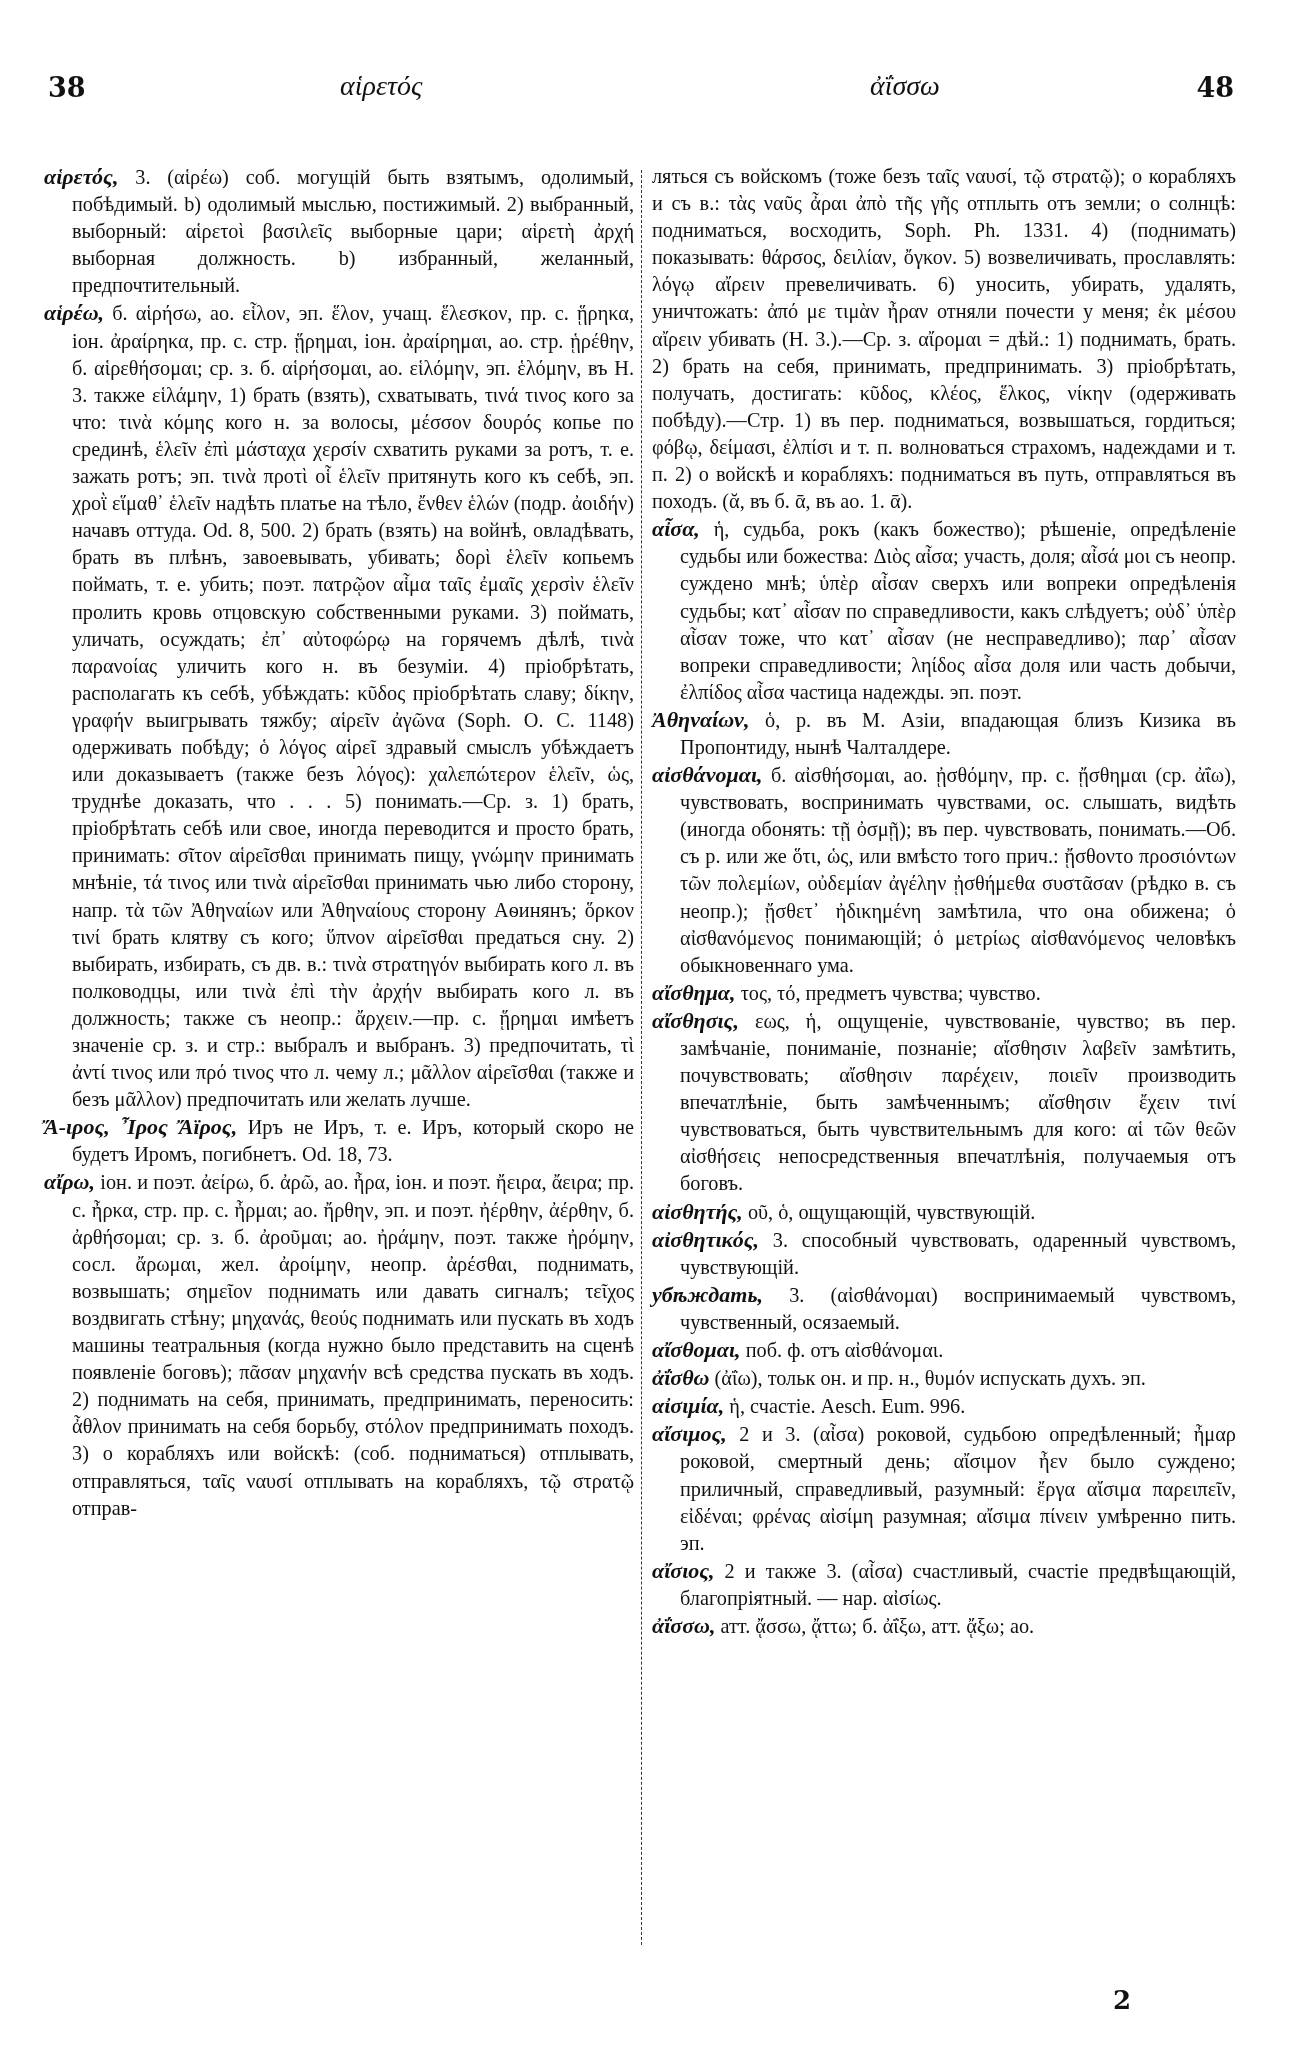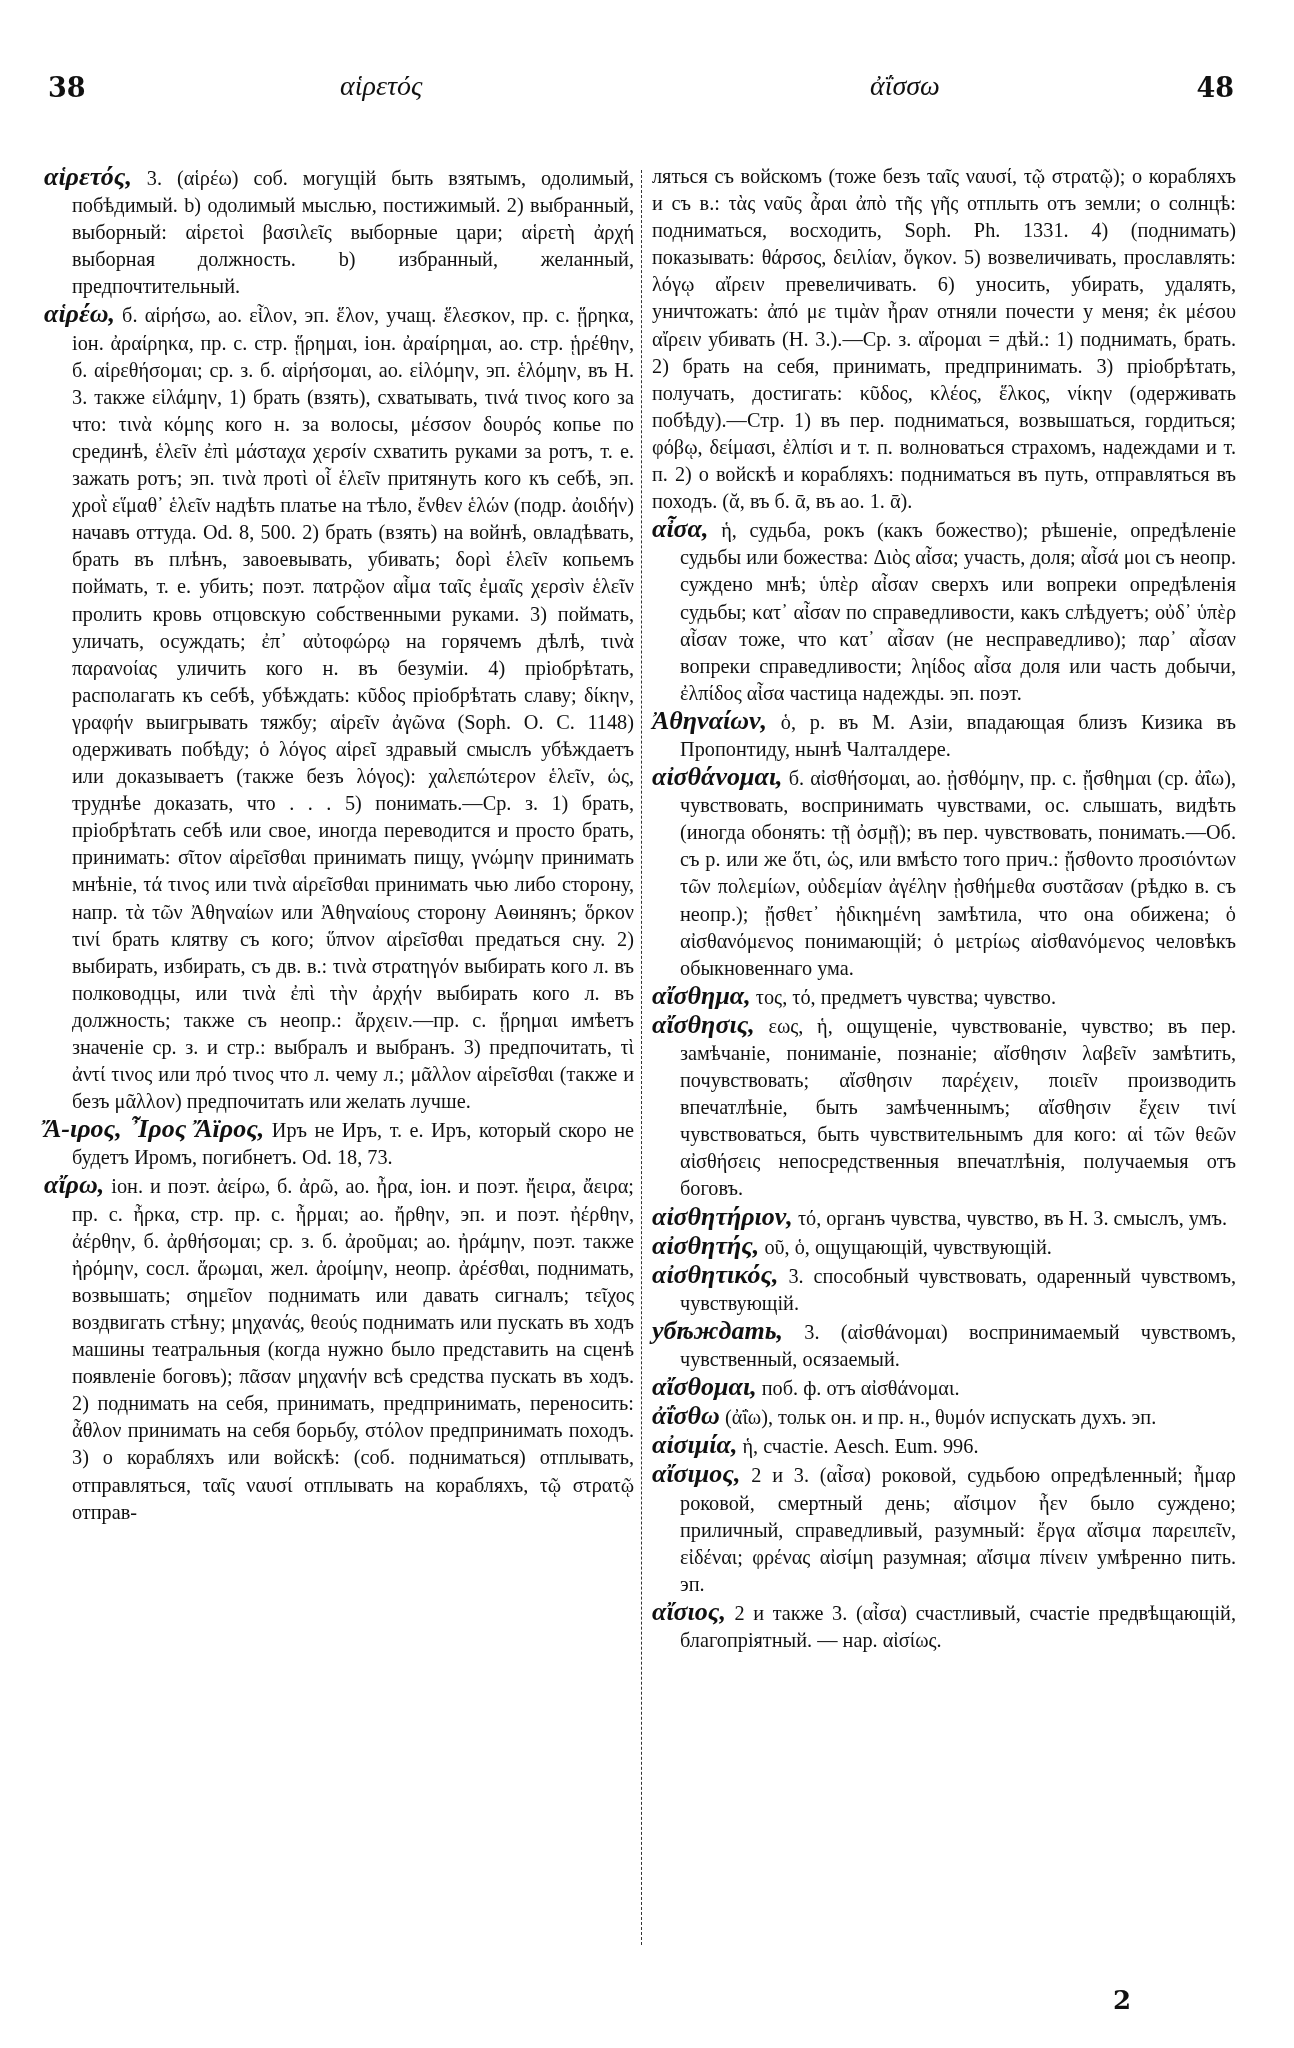--- a/index.html
+++ b/index.html
@@ -8,21 +8,21 @@
   .header { position: absolute; top: 72px; left: 40px; right: 40px; height: 40px; }
   .pnum-left { position: absolute; left: 8px; top: 0; font-family: "DejaVu Serif", serif; font-weight: bold; font-size: 27px; }
   .run-left { position: absolute; left: 300px; top: -2px; font-style: italic; font-size: 28px; }
   .run-right { position: absolute; left: 830px; top: -2px; font-style: italic; font-size: 28px; }
   .pnum-right { position: absolute; right: 20px; top: 0; font-family: "DejaVu Serif", serif; font-weight: bold; font-size: 27px; }
   .col { position: absolute; top: 163px; font-size: 20.3px; line-height: 27.1px; text-align: justify; }
   .col-left { left: 44px; width: 590px; }
   .col-right { left: 652px; width: 584px; }
   .rule { position: absolute; left: 641px; top: 170px; width: 0; height: 1775px; border-left: 1.5px dashed #333; }
   .entry { margin: 0; padding-left: 28px; text-indent: -28px; }
-  .hw { font-weight: bold; font-style: italic; font-size: 26px; }
+  .hw { font-weight: bold; font-style: italic; font-size: 22px; }
   .footer-num { position: absolute; left: 1113px; top: 1985px; font-family: "DejaVu Serif", serif; font-weight: bold; font-size: 26px; }
 </style>
 </head>
 <body>
 
 <div class="header">
   <span class="pnum-left">38</span>
   <span class="run-left">αἱρετός</span>
   <span class="run-right">ἀΐσσω</span>
   <span class="pnum-right">48</span>
@@ -37,24 +37,24 @@
 
 <div class="rule"></div>
 
 <div class="col col-right">
   <p class="entry" style="padding-left:0;text-indent:0"><span>ляться съ войскомъ (тоже безъ ταῖς ναυσί, τῷ στρατῷ); о корабляхъ и съ в.: τὰς ναῦς ἆραι ἀπὸ τῆς γῆς отплыть отъ земли; о солнцѣ: подниматься, восходить, Soph. Ph. 1331. 4) (поднимать) показывать: θάρσος, δειλίαν, ὄγκον. 5) возвеличивать, прославлять: λόγῳ αἴρειν превеличивать. 6) уносить, убирать, удалять, уничтожать: ἀπό με τιμὰν ἦραν отняли почести у меня; ἐκ μέσου αἴρειν убивать (Н. 3.).—Ср. з. αἴρομαι = дѣй.: 1) поднимать, брать. 2) брать на себя, принимать, предпринимать. 3) пріобрѣтать, получать, достигать: κῦδος, κλέος, ἕλκος, νίκην (одерживать побѣду).—Стр. 1) въ пер. подниматься, возвышаться, гордиться; φόβῳ, δείμασι, ἐλπίσι и т. п. волноваться страхомъ, надеждами и т. п. 2) о войскѣ и корабляхъ: подниматься въ путь, отправляться въ походъ. (ᾰ, въ б. ᾱ, въ ао. 1. ᾱ).</span></p>
   <p class="entry"><span class="hw">αἶσα,</span> <span>ἡ, судьба, рокъ (какъ божество); рѣшеніе, опредѣленіе судьбы или божества: Διὸς αἶσα; участь, доля; αἶσά μοι съ неопр. суждено мнѣ; ὑπὲρ αἶσαν сверхъ или вопреки опредѣленія судьбы; κατ᾽ αἶσαν по справедливости, какъ слѣдуетъ; οὐδ᾽ ὑπὲρ αἶσαν тоже, что κατ᾽ αἶσαν (не несправедливо); παρ᾽ αἶσαν вопреки справедливости; ληίδος αἶσα доля или часть добычи, ἐλπίδος αἶσα частица надежды. эп. поэт.</span></p>
   <p class="entry"><span class="hw">Ἀθηναίων,</span> <span>ὁ, р. въ М. Азіи, впадающая близъ Кизика въ Пропонтиду, нынѣ Чалталдере.</span></p>
   <p class="entry"><span class="hw">αἰσθάνομαι,</span> <span>б. αἰσθήσομαι, ао. ᾐσθόμην, пр. с. ᾔσθημαι (ср. ἀΐω), чувствовать, воспринимать чувствами, ос. слышать, видѣть (иногда обонять: τῇ ὀσμῇ); въ пер. чувствовать, понимать.—Об. съ р. или же ὅτι, ὡς, или вмѣсто того прич.: ᾔσθοντο προσιόντων τῶν πολεμίων, οὐδεμίαν ἀγέλην ᾐσθήμεθα συστᾶσαν (рѣдко в. съ неопр.); ᾔσθετ᾽ ἠδικημένη замѣтила, что она обижена; ὁ αἰσθανόμενος понимающій; ὁ μετρίως αἰσθανόμενος человѣкъ обыкновеннаго ума.</span></p>
   <p class="entry"><span class="hw">αἴσθημα,</span> <span>τος, τό, предметъ чувства; чувство.</span></p>
   <p class="entry"><span class="hw">αἴσθησις,</span> <span>εως, ἡ, ощущеніе, чувствованіе, чувство; въ пер. замѣчаніе, пониманіе, познаніе; αἴσθησιν λαβεῖν замѣтить, почувствовать; αἴσθησιν παρέχειν, ποιεῖν производить впечатлѣніе, быть замѣченнымъ; αἴσθησιν ἔχειν τινί чувствоваться, быть чувствительнымъ для кого: αἱ τῶν θεῶν αἰσθήσεις непосредственныя впечатлѣнія, получаемыя отъ боговъ.</span></p>
-  <p class="entry"><span class="hw">αἰσθητήριον,</span> <span>τό, органъ чувства, чувство, въ Н. З. смыслъ, умъ.</span></p>
   <p class="entry"><span class="hw">αἰσθητής,</span> <span>οῦ, ὁ, ощущающій, чувствующій.</span></p>
   <p class="entry"><span class="hw">αἰσθητικός,</span> <span>3. способный чувствовать, одаренный чувствомъ, чувствующій.</span></p>
   <p class="entry"><span class="hw">убѣждать,</span> <span>3. (αἰσθάνομαι) воспринимаемый чувствомъ, чувственный, осязаемый.</span></p>
   <p class="entry"><span class="hw">αἴσθομαι,</span> <span>поб. ф. отъ αἰσθάνομαι.</span></p>
   <p class="entry"><span class="hw">ἀΐσθω</span> <span>(ἀΐω), тольк он. и пр. н., θυμόν испускать духъ. эп.</span></p>
   <p class="entry"><span class="hw">αἰσιμία,</span> <span>ἡ, счастіе. Aesch. Eum. 996.</span></p>
   <p class="entry"><span class="hw">αἴσιμος,</span> <span>2 и 3. (αἶσα) роковой, судьбою опредѣленный; ἦμαρ роковой, смертный день; αἴσιμον ἦεν было суждено; приличный, справедливый, разумный: ἔργα αἴσιμα παρειπεῖν, εἰδέναι; φρένας αἰσίμη разумная; αἴσιμα πίνειν умѣренно пить. эп.</span></p>
   <p class="entry"><span class="hw">αἴσιος,</span> <span>2 и также 3. (αἶσα) счастливый, счастіе предвѣщающій, благопріятный. — нар. αἰσίως.</span></p>
+  <p class="entry"><span class="hw">ἀΐσσω,</span> <span>атт. ᾄσσω, ᾄττω; б. ἀΐξω, атт. ᾄξω; ао.</span></p>
 </div>
 
 <div class="footer-num">2</div>
 
 </body></html>

